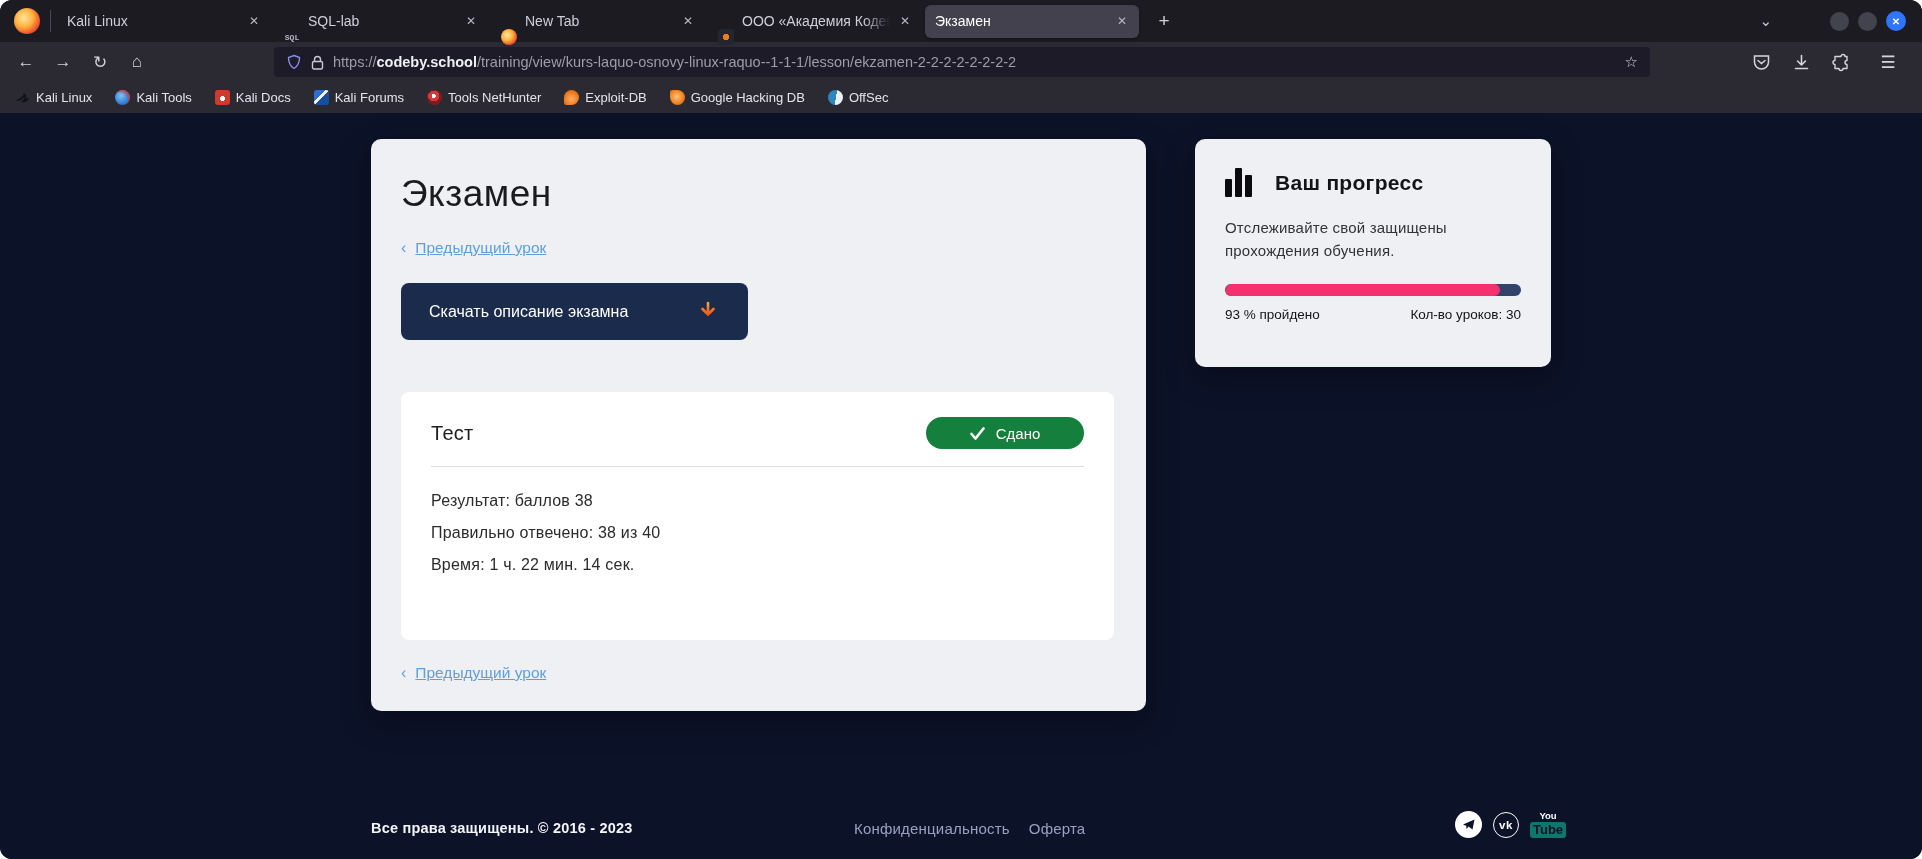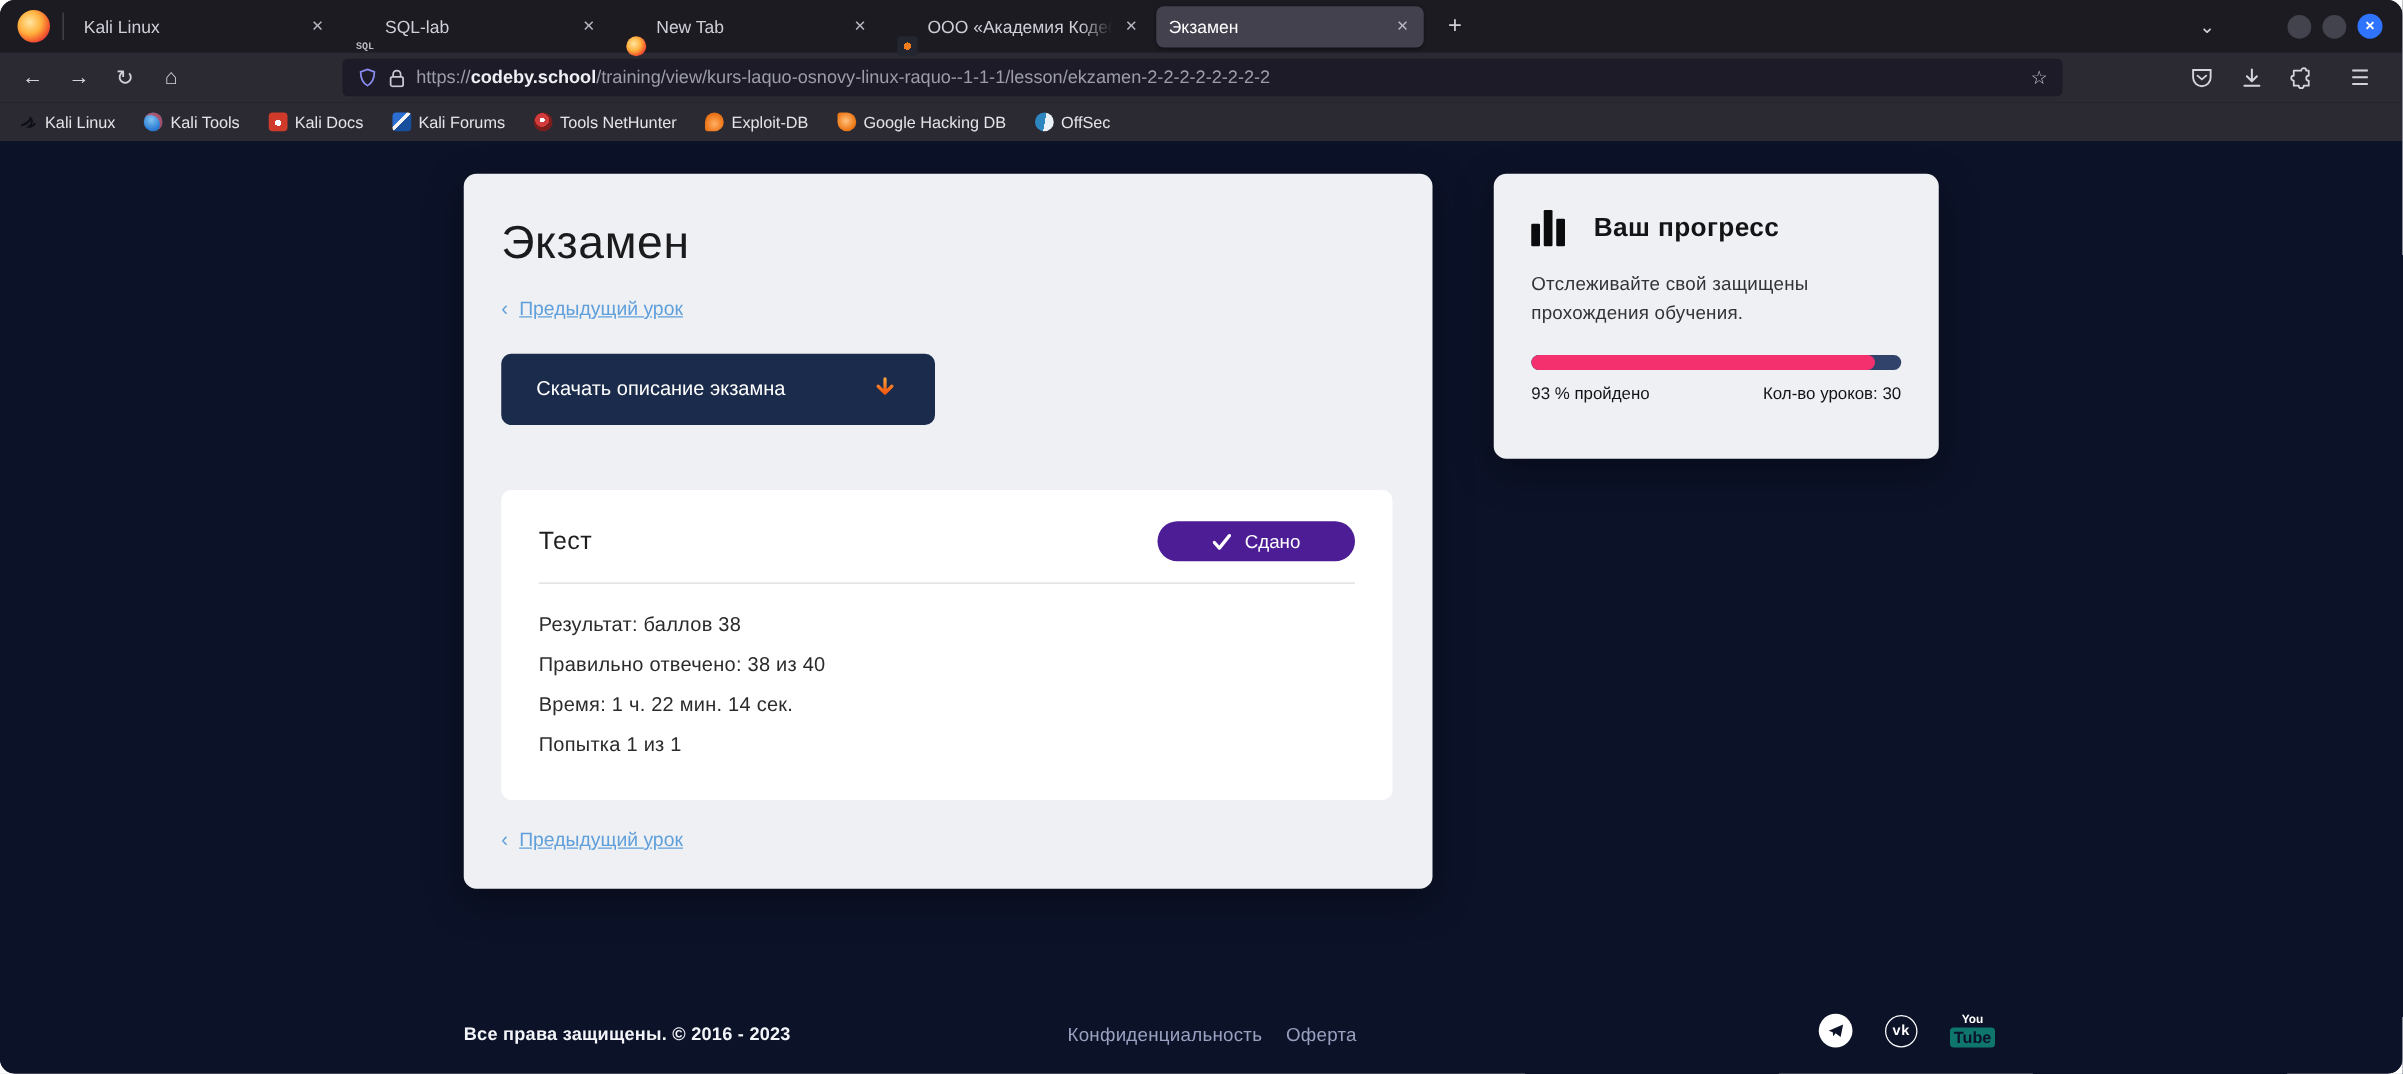--- a/index.html
+++ b/index.html
@@ -63,21 +63,21 @@
   .prev-link-row { display:flex; align-items:center; gap:9px; margin-top:24px; }
   .prev-chevron { color:#5f9fdb; font-size:16px; }
   .prev-link { color:#5f9fdb; font-size:15.5px; text-decoration:underline; cursor:pointer; }
   .dl-btn { margin-top:26px; width:347px; height:57px; background:#1b2b4b; border-radius:8px;
     display:flex; align-items:center; justify-content:space-between; padding:0 28px; color:#ffffff;
     font-size:16px; cursor:pointer; border:none; }
   .dl-icon { width:24px; height:24px; }
   .test-card { margin-top:52px; width:713px; height:248px; background:#ffffff; border-radius:8px; padding:25px 30px; }
   .test-header { display:flex; align-items:center; justify-content:space-between; }
   .test-title { font-size:20px; color:#1e1e20; font-weight:500; letter-spacing:.3px; }
-  .badge { width:158px; height:32px; background:#4c1d95; border-radius:16px; color:#fff; font-size:15px;
+  .badge { width:158px; height:32px; background:#15803d; border-radius:16px; color:#fff; font-size:15px;
     display:flex; align-items:center; justify-content:center; gap:11px; }
   .test-divider { margin-top:17px; height:1px; background:#dcdcdd; }
   .results { margin-top:25px; }
   .results p { font-size:16px; color:#2b2b2d; margin-bottom:14px; letter-spacing:.2px; }
 
   .progress-card { position:absolute; left:1195px; top:26px; width:356px; height:228px;
     background:#eef0f3; border-radius:10px; padding:29px 30px; box-shadow:0 10px 30px rgba(0,0,0,.35); }
   .pc-header { display:flex; align-items:center; gap:23px; }
   .chart-icon { display:flex; align-items:flex-end; gap:3px; height:29px; }
   .chart-icon i { display:block; width:7px; background:#0b0b0d; border-radius:1px; }
@@ -85,21 +85,21 @@
   .pc-title { font-size:21px; font-weight:bold; color:#141416; letter-spacing:.3px; }
   .pc-desc { margin-top:19px; font-size:15px; color:#333336; line-height:1.55; letter-spacing:.2px; max-width:270px; }
   .pbar { margin-top:21px; height:12px; border-radius:6px; background:#31436a; overflow:hidden; }
   .pbar-fill { height:100%; background:#f5306f; border-radius:6px; }
   .pc-labels { margin-top:11px; display:flex; justify-content:space-between; font-size:13.5px; color:#141416; }
 
   
   .copyright { position:absolute; left:371px; top:707px; font-size:14.5px; font-weight:bold; color:#f4f5f9; letter-spacing:.2px; }
   .footer-links { position:absolute; left:854px; top:707px; display:flex; gap:19px; }
   .footer-link { font-size:15px; color:#99a1c0; cursor:pointer; letter-spacing:.2px; }
-  .socials { position:absolute; left:1455px; top:698px; display:flex; gap:26px; align-items:center; }
+  .socials { position:absolute; left:1455px; top:698px; display:flex; gap:11px; align-items:center; }
   .soc-tg { width:27px; height:27px; border-radius:50%; background:#ffffff; display:flex; align-items:center; justify-content:center; }
   .soc-vk { width:26px; height:26px; border-radius:50%; border:1.5px solid #ffffff; color:#ffffff;
     font-size:11.5px; font-weight:bold; display:flex; align-items:center; justify-content:center; letter-spacing:.5px; }
   .soc-yt { display:flex; flex-direction:column; align-items:center; gap:1px; }
   .soc-yt .yt-top { font-size:9.5px; font-weight:bold; color:#ffffff; line-height:1; }
   .soc-yt .yt-bottom { font-size:13px; font-weight:bold; color:#0c1228; background:#0f766e; border-radius:3px; padding:1px 3px; line-height:1.1; }
 </style>
 </head>
 <body>
 
@@ -248,21 +248,20 @@
               <path d="M1.5 7 l4 4.5 L13.5 1.5" fill="none" stroke="#ffffff" stroke-width="2.6" stroke-linecap="round" stroke-linejoin="round"></path>
             </svg>
             <span>Сдано</span>
           </div>
         </div>
         <div class="test-divider"></div>
         <div class="results">
           <p>Результат: баллов 38</p>
           <p>Правильно отвечено: 38 из 40</p>
           <p>Время: 1 ч. 22 мин. 14 сек.</p>
-          <p>Попытка 1 из 1</p>
         </div>
       </div>
 
       <div class="prev-link-row">
         <span class="prev-chevron">‹</span>
         <span class="prev-link">Предыдущий урок</span>
       </div>
     </div>
 
     <div class="progress-card">

